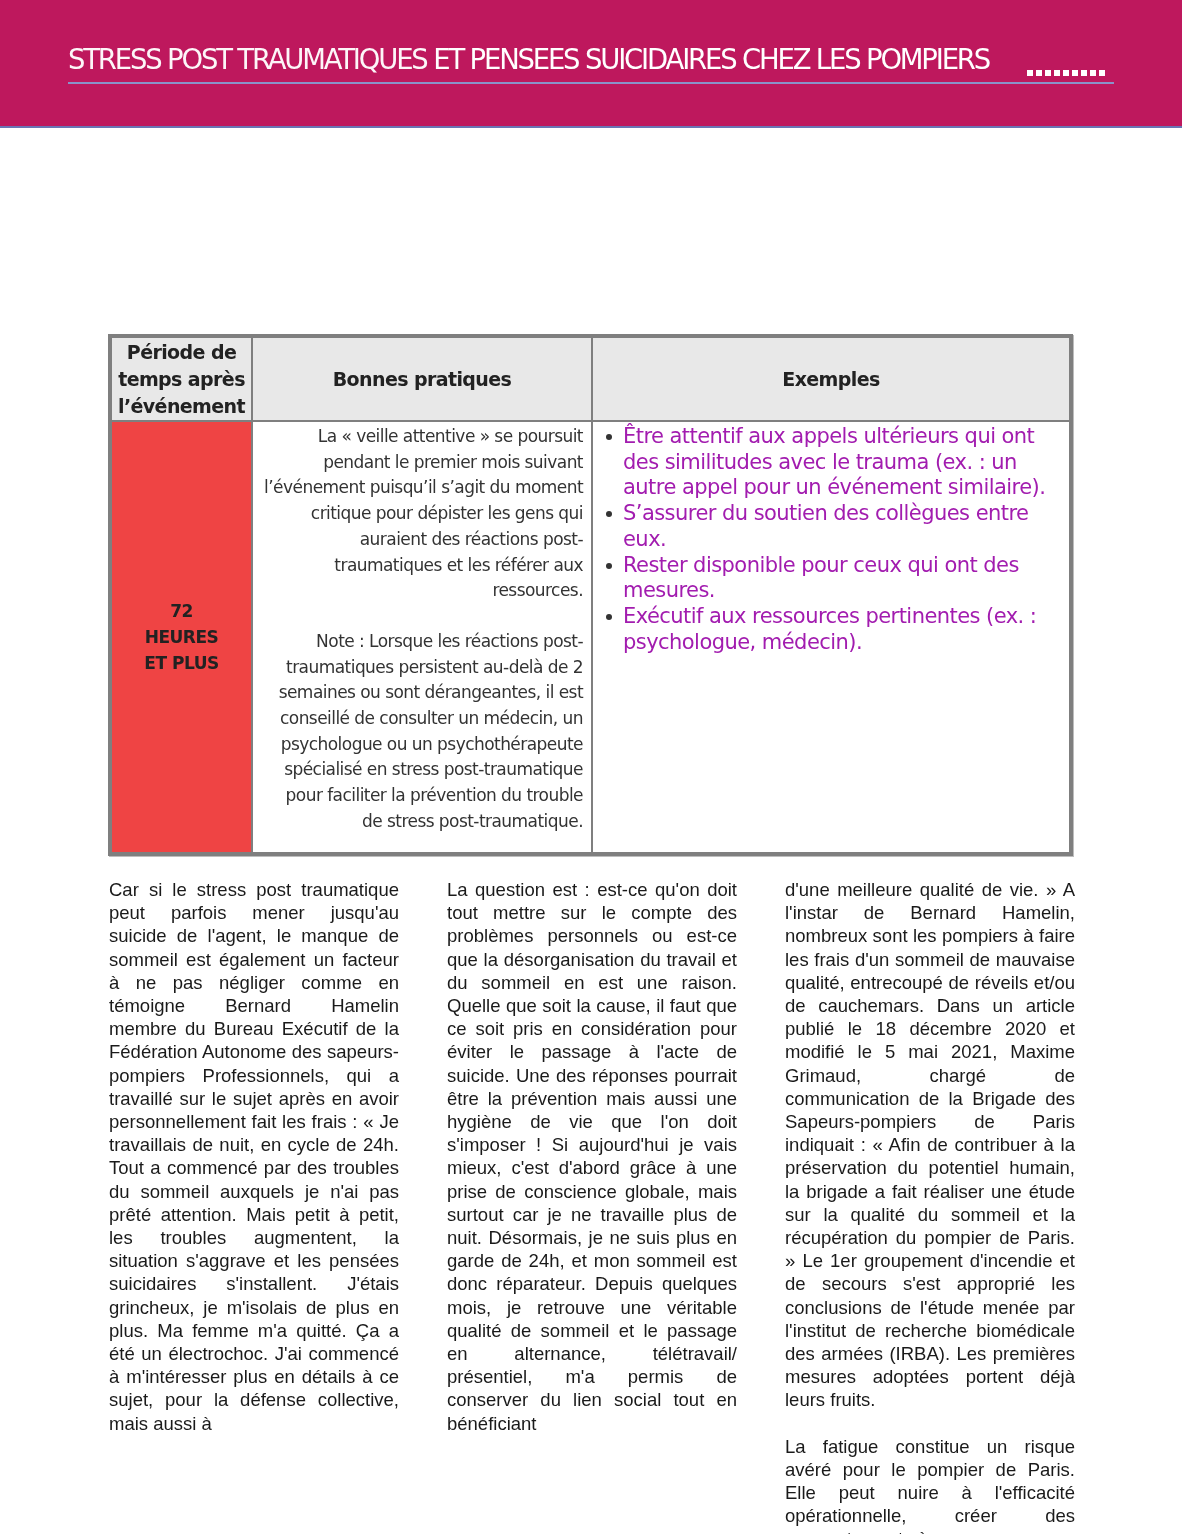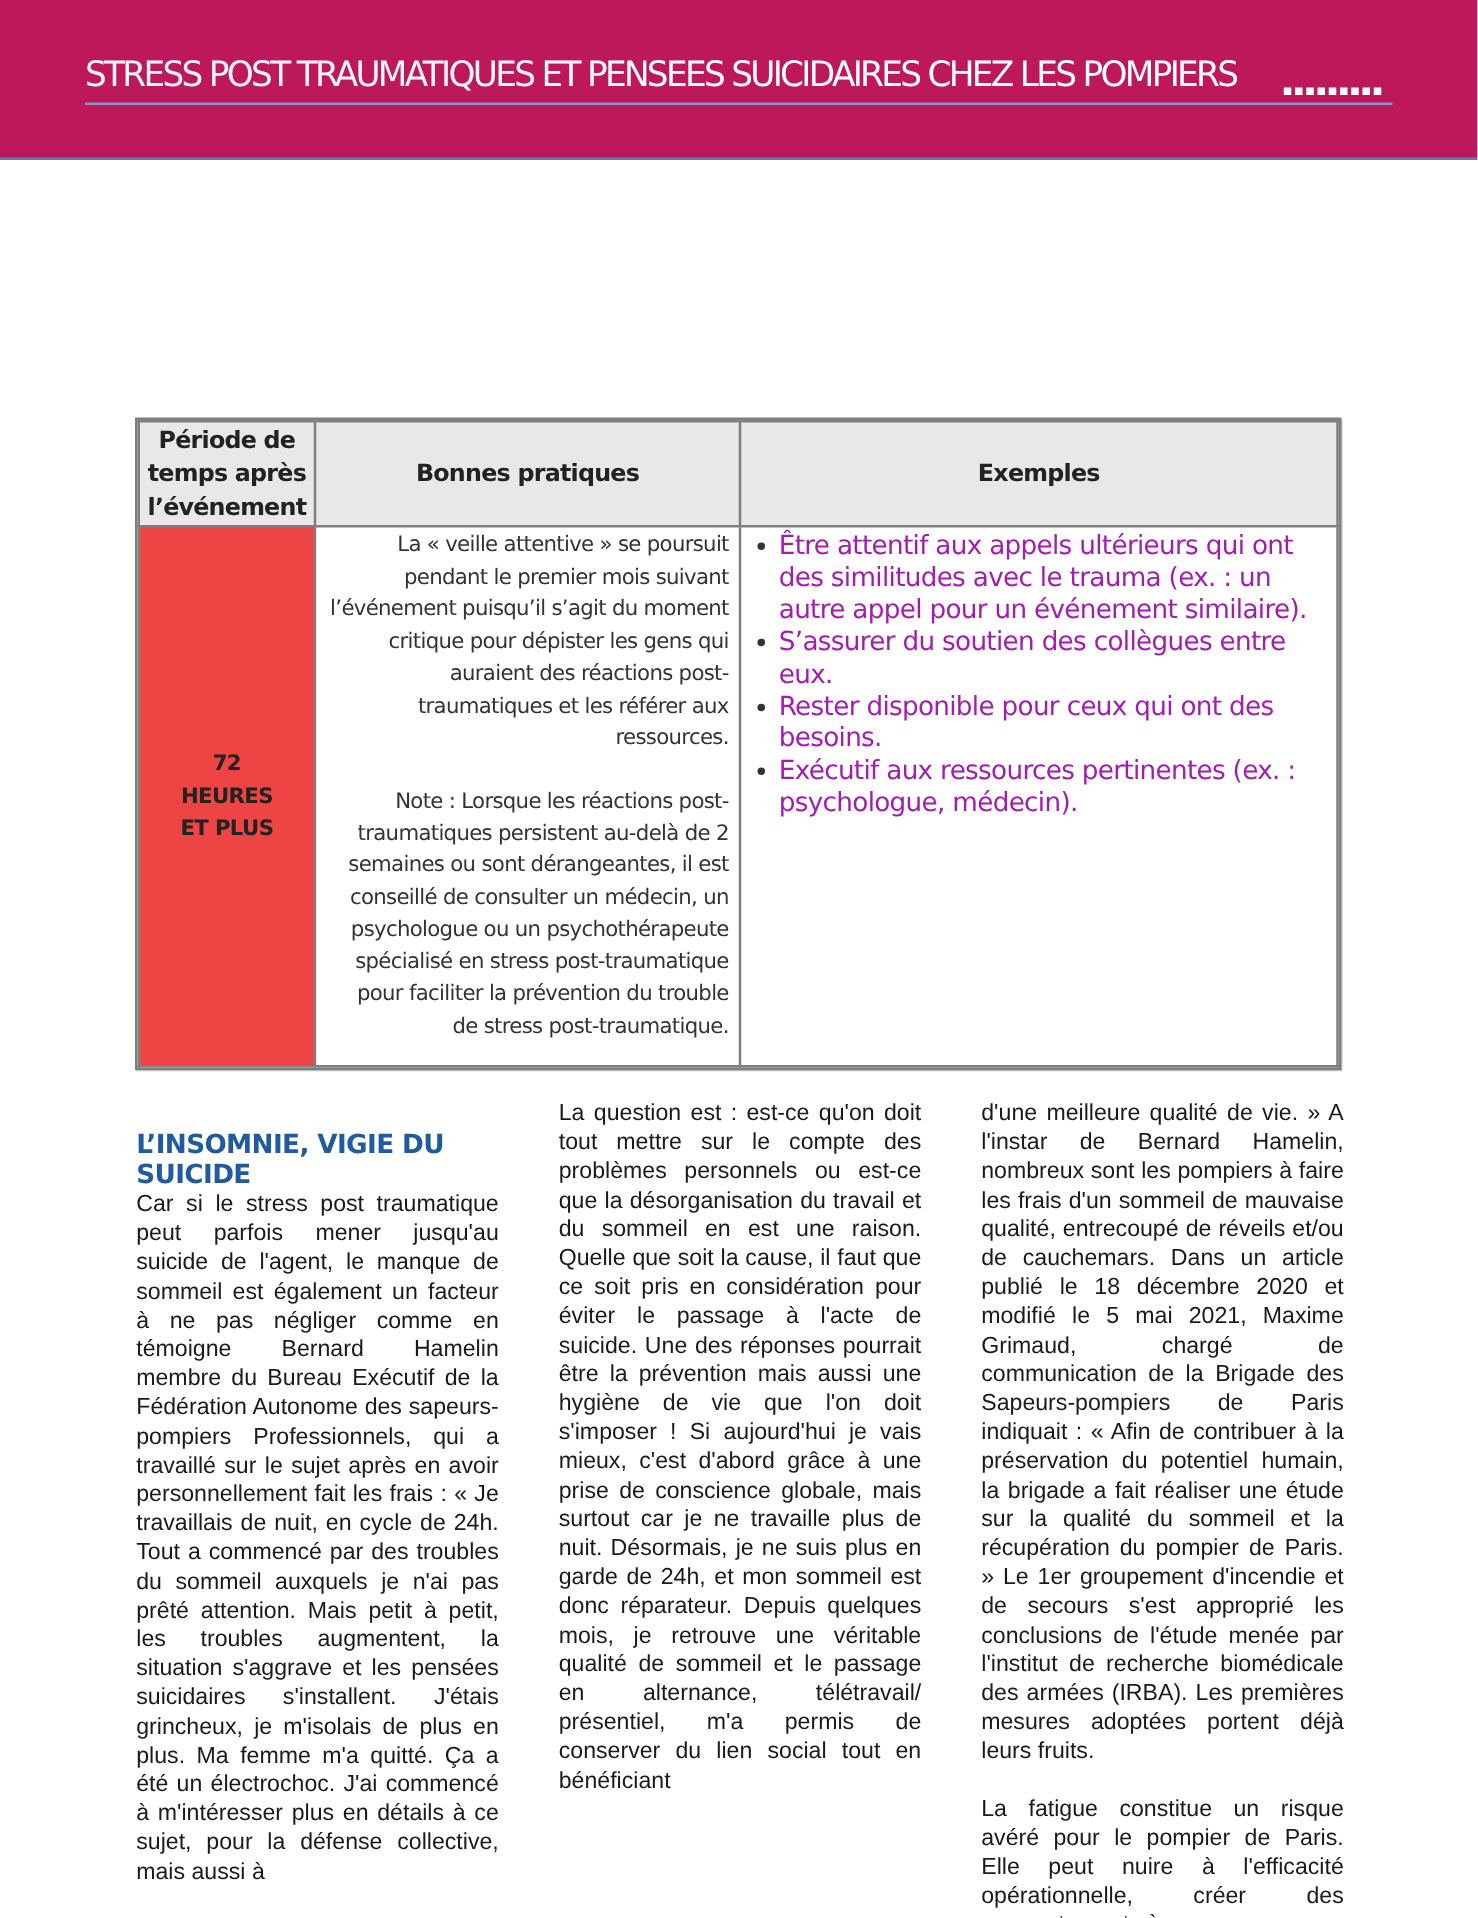--- a/index.html
+++ b/index.html
@@ -125,31 +125,30 @@
           <div>ET PLUS</div>
         </td>
         <td class="practices">
           <p>La « veille attentive » se poursuit pendant le premier mois suivant l’événement puisqu’il s’agit du moment critique pour dépister les gens qui auraient des réactions post-traumatiques et les référer aux ressources.</p>
           <p>Note : Lorsque les réactions post-traumatiques persistent au-delà de 2 semaines ou sont dérangeantes, il est conseillé de consulter un médecin, un psychologue ou un psychothérapeute spécialisé en stress post-traumatique pour faciliter la prévention du trouble de stress post-traumatique.</p>
         </td>
         <td class="examples">
           <ul>
             <li>Être attentif aux appels ultérieurs qui ont des similitudes avec le trauma (ex. : un autre appel pour un événement similaire).</li>
             <li>S’assurer du soutien des collègues entre eux.</li>
-            <li>Rester disponible pour ceux qui ont des besoins.</li>
+            <li>Rester disponible pour ceux qui ont des mesures.</li>
             <li>Exécutif aux ressources pertinentes (ex. : psychologue, médecin).</li>
           </ul>
         </td>
       </tr>
     </tbody>
   </table>
 </div>
 
 <div class="col c1">
-  <h2 class="section-heading">L’INSOMNIE, VIGIE DU SUICIDE</h2>
   <p>Car si le stress post traumatique peut parfois mener jusqu'au suicide de l'agent, le manque de sommeil est également un facteur à ne pas négliger comme en témoigne Bernard Hamelin membre du Bureau Exécutif de la Fédération Autonome des sapeurs-pompiers Professionnels, qui a travaillé sur le sujet après en avoir personnellement fait les frais : « Je travaillais de nuit, en cycle de 24h. Tout a commencé par des troubles du sommeil auxquels je n'ai pas prêté attention.  Mais petit à petit, les troubles augmentent, la situation s'aggrave et les pensées suicidaires s'installent. J'étais grincheux, je m'isolais de plus en plus. Ma femme m'a quitté. Ça a été un électrochoc. J'ai commencé à m'intéresser plus en détails à ce sujet, pour la défense collective, mais aussi à</p>
 </div>
 
 <div class="col c2">
   <p>La question est : est-ce qu'on doit tout mettre sur le compte des problèmes personnels ou est-ce que la désorganisation du travail et du sommeil en est une raison. Quelle que soit la cause, il faut que ce soit pris en considération pour éviter le passage à l'acte de suicide. Une des réponses pourrait être la prévention mais aussi une hygiène de vie que l'on doit s'imposer !  Si aujourd'hui je vais mieux, c'est d'abord grâce à une prise de conscience globale, mais surtout car je ne travaille plus de nuit. Désormais, je ne suis plus en garde de 24h, et mon sommeil est donc réparateur. Depuis quelques mois, je retrouve une véritable qualité de sommeil et le passage en alternance, télétravail/ présentiel, m'a permis de conserver du lien social tout en bénéficiant</p>
 </div>
 
 <div class="col c3">
   <p>d'une meilleure qualité de vie. » A l'instar de Bernard Hamelin, nombreux sont les pompiers à faire les frais d'un sommeil de mauvaise qualité, entrecoupé de réveils et/ou de cauchemars. Dans un article publié le 18 décembre 2020 et modifié le 5 mai 2021, Maxime Grimaud, chargé de communication de la Brigade des Sapeurs-pompiers de Paris indiquait : « Afin de contribuer à la préservation du potentiel humain, la brigade a fait réaliser une étude sur la qualité du sommeil et la récupération du pompier de Paris. » Le 1er groupement d'incendie et de secours s'est approprié les conclusions de l'étude menée par l'institut de recherche biomédicale des armées (IRBA). Les premières mesures adoptées portent déjà leurs fruits.</p>
   <p>La fatigue constitue un risque avéré pour le pompier de Paris. Elle peut nuire à l'efficacité opérationnelle, créer des comportements à</p>

